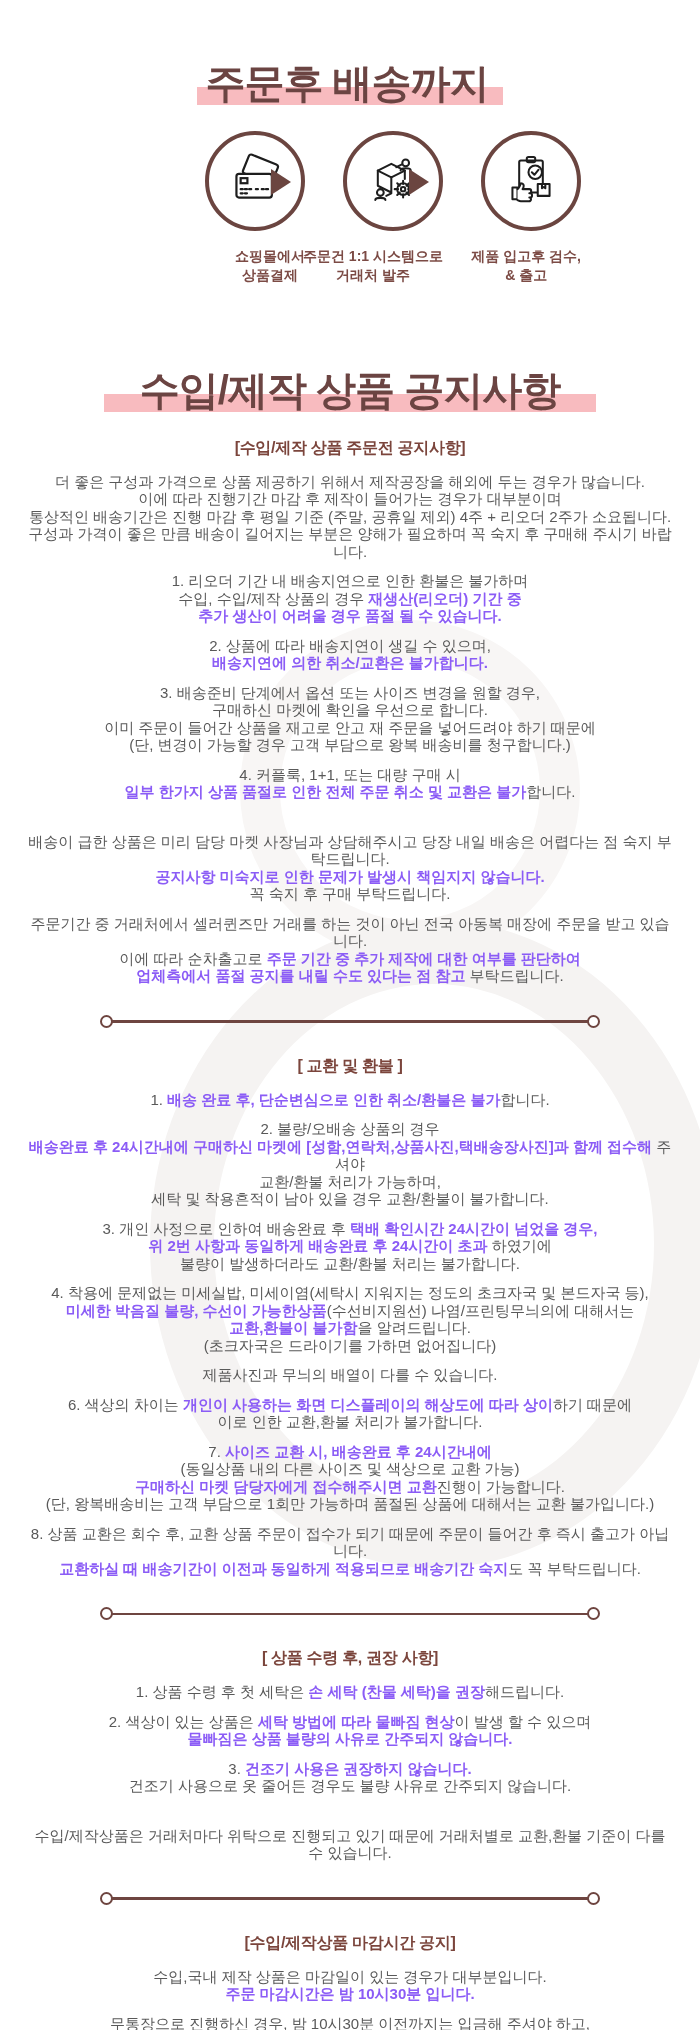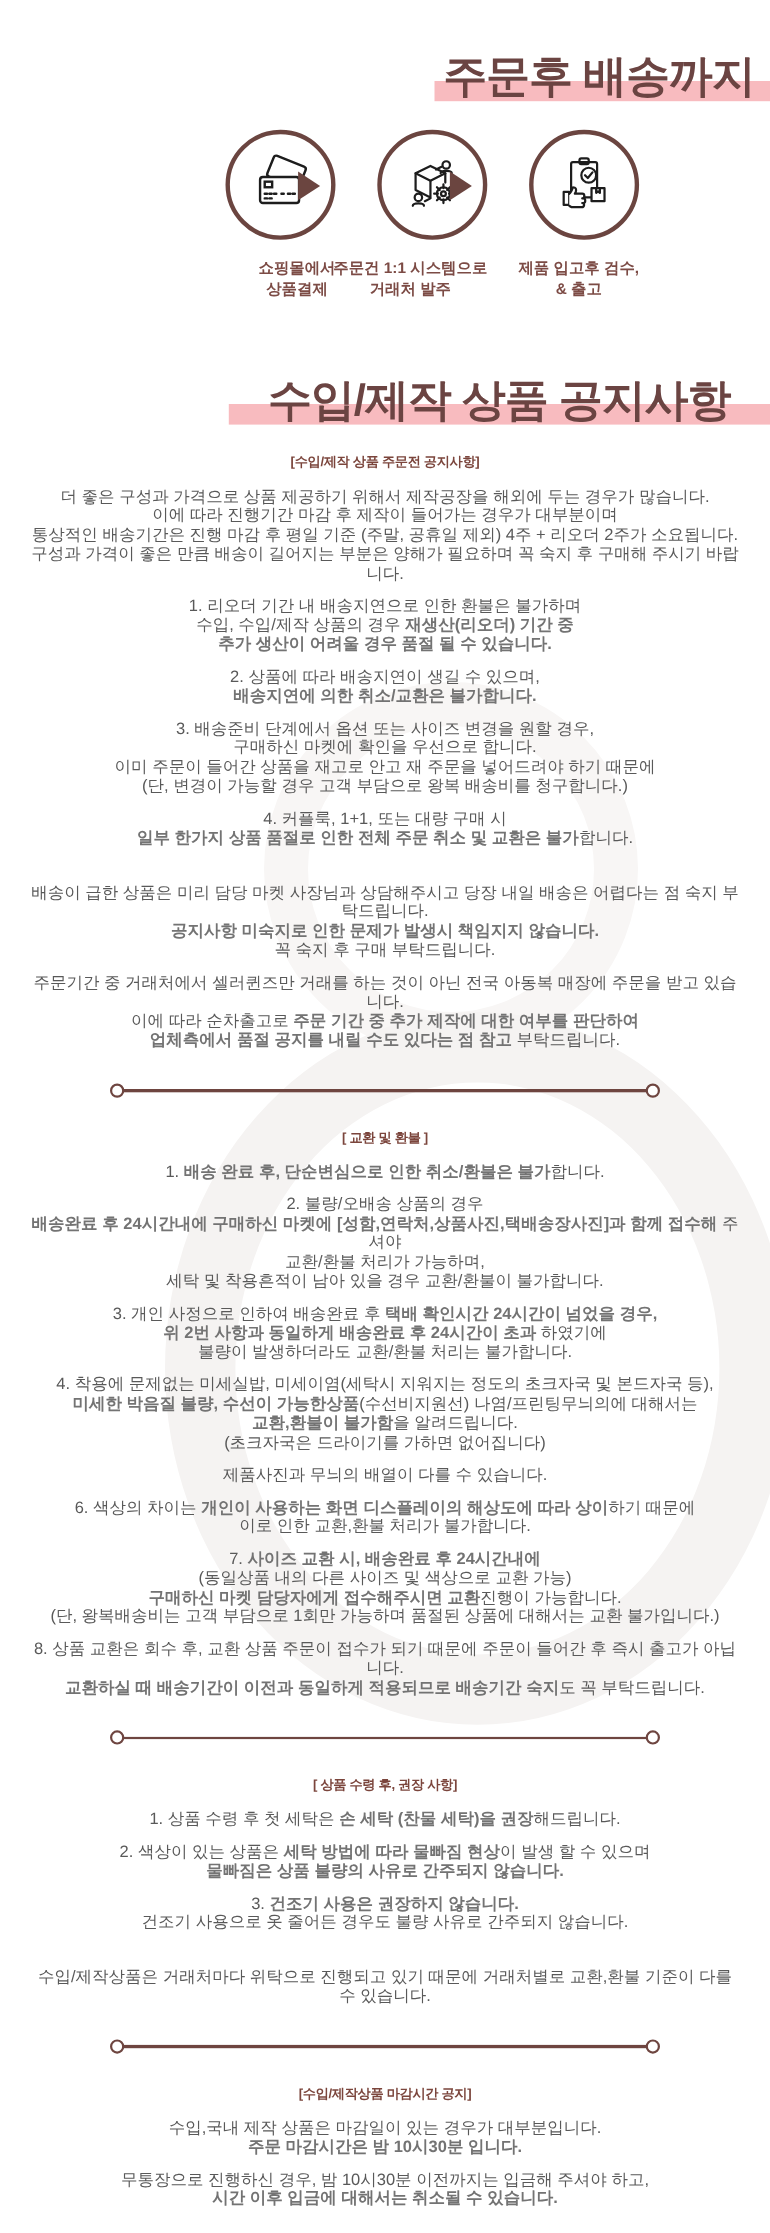--- a/index.html
+++ b/index.html
@@ -20,21 +20,21 @@
   }
   .watermark2{
     position:absolute;z-index:0;
     left:240px;top:620px;width:260px;height:260px;
     border:40px solid #f8f6f5;border-radius:50%;
     pointer-events:none;
   }
   .content{position:relative;z-index:1;text-align:center;}
 
   
-  .big-title{margin:0;padding-top:50px;line-height:1;text-align:right;}
+  .big-title{margin:13px;padding-top:50px;line-height:1;}
   .big-title .band{
     display:inline-block;
     font-size:40px;font-weight:800;letter-spacing:-1px;
     color:#6b4442;
     padding:0 14px 2px 8px;
     background:linear-gradient(180deg,rgba(0,0,0,0) 56%,#f8bbbf 56%,#f8bbbf 100%);
   }
   .big-title.second{padding-top:72px;}
   .big-title.second .band{padding:0 36px 2px 36px;}
 
@@ -52,27 +52,27 @@
   .step-arrow{
     width:0;height:0;margin:38px -34px 0 -34px;
     border-top:13px solid transparent;border-bottom:13px solid transparent;
     border-left:20px solid #6b4540;
   }
 
   
   .sections{margin-top:4px;}
   .sec-heading{
     margin:26px 0 14px 0;
-    font-size:12px;font-weight:800;color:#7b453c;letter-spacing:-0.3px;
+    font-size:16px;font-weight:800;color:#7b453c;letter-spacing:-0.3px;
   }
   .block{margin:0 auto 12px auto;max-width:646px;font-size:15px;line-height:17.5px;color:#595959;}
   .block.lg{margin-top:32px;}
   .block .ln{display:block;}
   .seg{color:#595959;}
-  .seg.red{color:#737373;font-weight:700;}
+  .seg.red{color:#8b5cf6;font-weight:700;}
 
   .divider{
     display:flex;align-items:center;justify-content:center;
     width:500px;margin:30px auto 28px auto;
   }
   .divider .ring{
     width:9px;height:9px;border:2.5px solid #6e4540;border-radius:50%;background:#fff;flex:none;
   }
   .divider .bar{flex:1;height:2.5px;background:#6e4540;margin:0 -1px;}
 </style>

